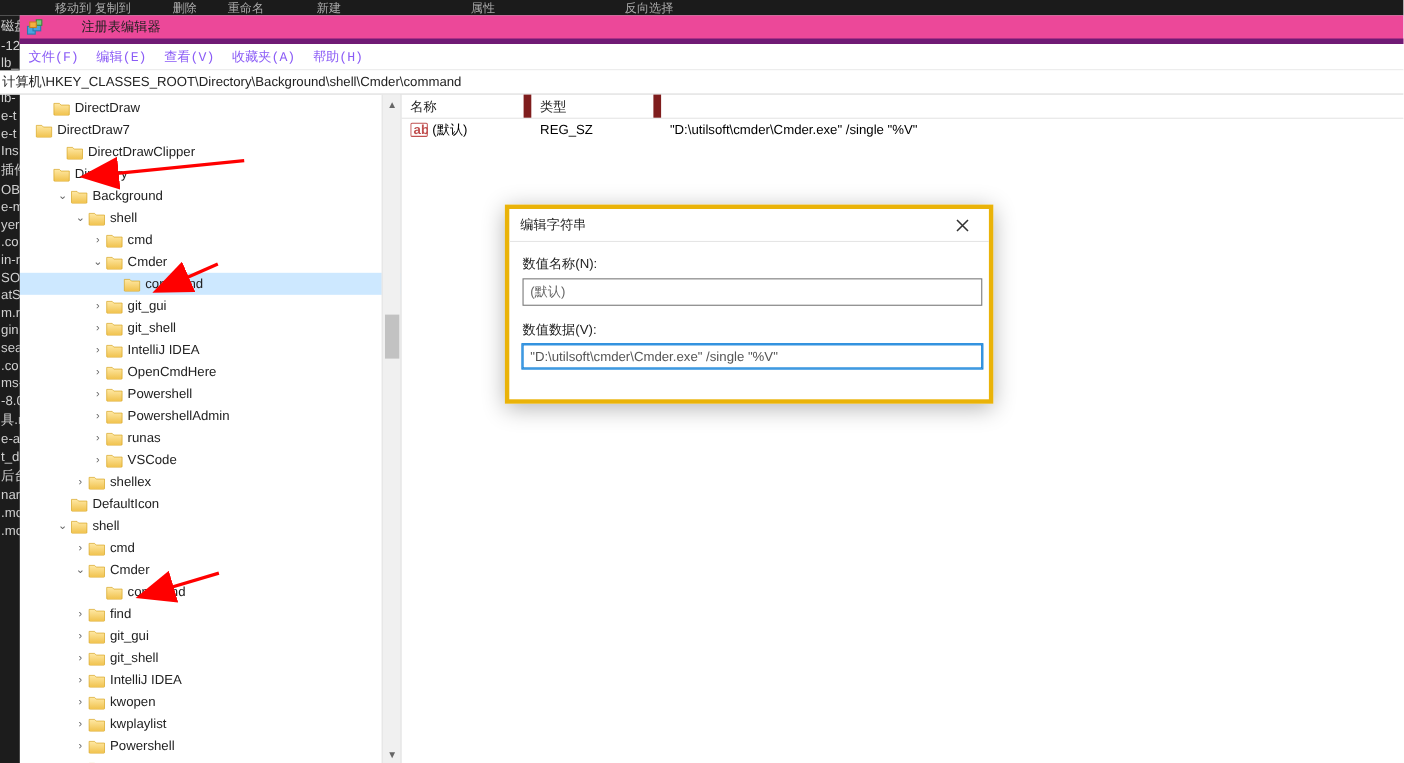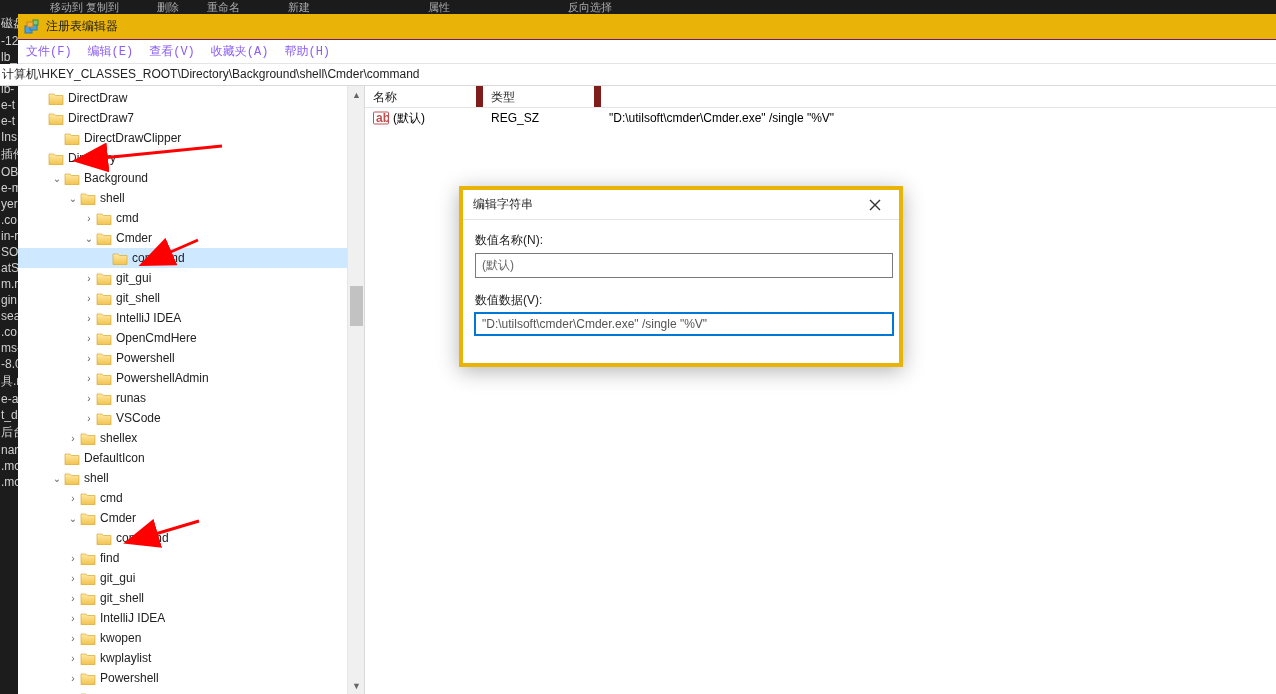--- a/index.html
+++ b/index.html
@@ -7,21 +7,21 @@
 
 
 .top-dark { background:#1b1b1b; height:14px; width:100%; display:flex; color:#ccc; }
 .top-dark-item { padding:0 14px; font-size:11px; color:#aaa; }
 
 
 .left-gutter { position:absolute; left:0; top:14px; width:18px; height:680px; background:#1c1c1c; color:#d0d0d0; font-size:10px; overflow:hidden; }
 .left-gutter div { padding:1px 1px; white-space:nowrap; }
 
 
-.title-bar { position:absolute; left:18px; top:14px; height:26px; width:1258px; background:#eab308; border-bottom:1px solid #701a75; display:flex; align-items:center; }
+.title-bar { position:absolute; left:18px; top:14px; height:26px; width:1258px; background:#ec4899; border-bottom:5px solid #701a75; display:flex; align-items:center;gap:28px; }
 .title-bar .app-icon { width:16px; height:16px; margin:0 6px; }
 .title-bar .app-title { color:#222; }
 
 
 .menu-bar { position:absolute; left:18px; top:40px; height:24px; width:1258px; background:#fff; border-bottom:1px solid #e5e5e5; display:flex; align-items:center; padding-left:8px; }
 .menu-bar .menu-item { margin-right:16px; color:#8b5cf6; cursor:default;font-family:Liberation Mono, monospace; }
 
 
 .addr-bar { position:absolute; left:0; top:64px; height:22px; width:1276px; background:#fff; border-bottom:1px solid #d9d9d9; display:flex; align-items:center; padding-left:2px; color:#222; }
 
@@ -160,30 +160,30 @@
     <div class="tree" id="tree">
         <div class="tree-row" style="padding-left: 16px;">
           <span class="chev"></span>
           <span class="folder-icon">
             <svg class="folder" width="16" height="14">
               <use href="#folder"></use>
             </svg>
           </span>
           <span class="tree-label">DirectDraw</span>
         </div>
-        <div class="tree-row" style="padding-left: 16px;">
+        <div class="tree-row" style="padding-left: 0;">
           <span class="chev"></span>
           <span class="folder-icon">
             <svg class="folder" width="16" height="14">
               <use href="#folder"></use>
             </svg>
           </span>
           <span class="tree-label">DirectDraw7</span>
         </div>
-        <div class="tree-row" style="padding-left: 32px;">
+        <div class="tree-row" style="padding-left: 0; margin-left: 28px;">
           <span class="chev"></span>
           <span class="folder-icon">
             <svg class="folder" width="16" height="14">
               <use href="#folder"></use>
             </svg>
           </span>
           <span class="tree-label">DirectDrawClipper</span>
         </div>
         <div class="tree-row" style="padding-left: 16px;">
           <span class="chev"></span>

